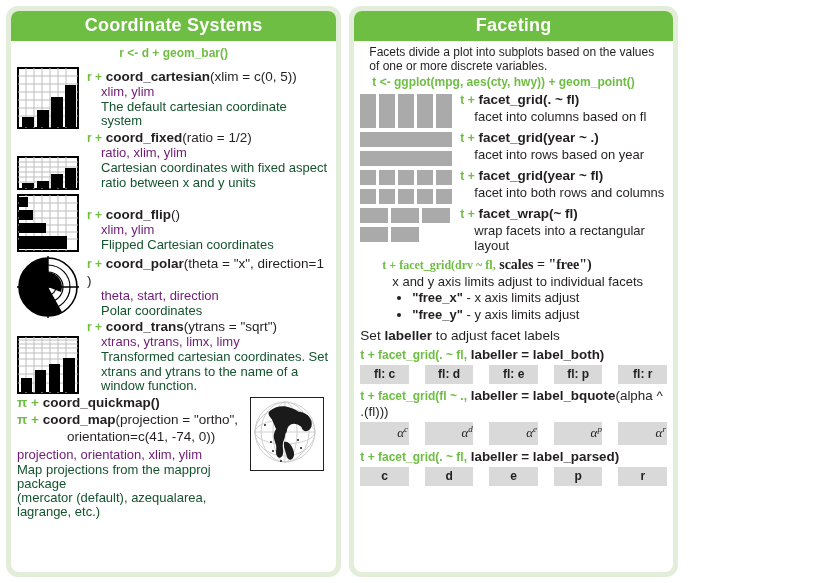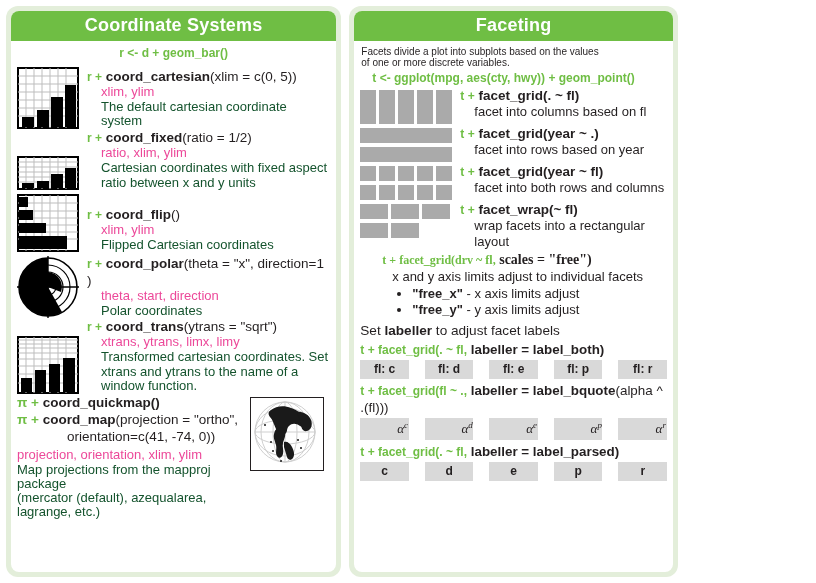--- a/index.html
+++ b/index.html
@@ -36,34 +36,34 @@
     padding:4px 0 5px;
     letter-spacing:.2px;
   }
   .panel-body{padding:2px 6px 4px 6px;}
 
   .code{color:#6fbe44;font-weight:bold;font-size:12px;}
   .code-center{text-align:center;padding:3px 0 4px;}
   .fn{color:#231f20;font-weight:bold;}
   .arg{color:#231f20;font-weight:normal;}
   .desc{font-size:13px;color:#14532d;line-height:1.12;}
-  .params{font-size:13px;color:#ec4899;line-height:1.15;}
+  .params{font-size:13px;color:#701a75;line-height:1.15;}
   .tight{line-height:1.1;}
 
   
   .row{display:flex;align-items:flex-end;margin-bottom:1px;}
   .thumb{width:62px;min-width:62px;margin-right:8px;margin-top:3px;}
   .rowtext{flex:1;padding-top:0px;}
   .rowtext .ln{margin-left:14px;}
   .hdr-line{font-size:13.5px;line-height:1.2;}
 
   svg{display:block;}
 
   
-  .intro{font-size:10px;line-height:1.14;padding:3px 1px 2px 1px;}
+  .intro{font-size:12px;line-height:1.14;padding:3px 1px 2px 1px;margin-left:8px;}
   .facet-row{display:flex;align-items:flex-start;margin-bottom:2px;}
   .facet-thumb{width:92px;min-width:92px;margin-right:8px;margin-top:2px;}
   .facet-text .l1{font-size:13.5px;line-height:1.2;}
   .facet-text .l2{font-size:13px;margin-left:14px;line-height:1.2;}
   .setline{font-size:13.6px;margin:4px 0 2px 0;}
   .b{font-weight:bold;}
   .indent1{margin-left:22px;font-size:14px;line-height:1.3;font-family:Liberation Serif, serif;}
   .indent2{margin-left:32px;font-size:13px;line-height:1.25;}
   .bullets{margin:0;padding-left:52px;font-size:13px;line-height:1.3;}
   .bullets li{margin:0;}

